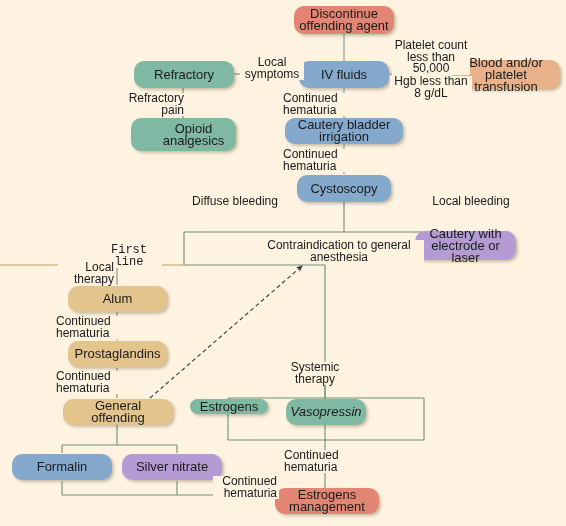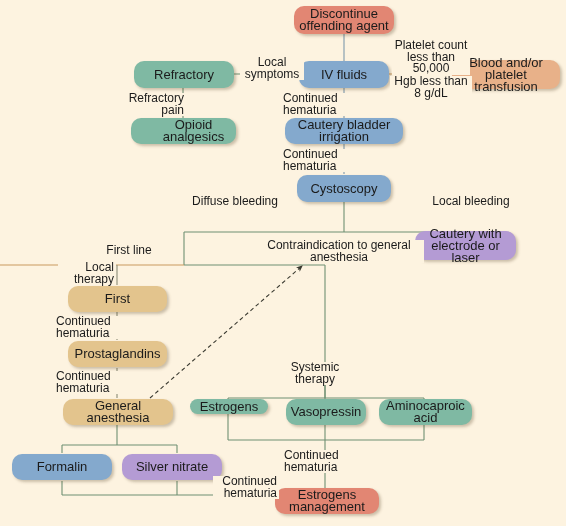--- a/index.html
+++ b/index.html
@@ -159,40 +159,39 @@
   <div class="node n-red" style="left:294px; top:6px; width:100px; height:28px;">Discontinue
 offending agent</div>
 
   <div class="node n-teal" style="left:134px; top:61px; width:100px; height:27px;">Refractory</div>
 
   <div class="node n-blue" style="left:299px; top:61px; width:90px; height:27px;">IV fluids</div>
 
   <div class="node n-orange" style="left:452px; top:60px; width:108px; height:29px;">Blood and/or
 platelet transfusion</div>
 
-  <div class="node n-teal" style="left:131px; top:118px; width:105px; height:26px;padding-left:24px;">Opioid analgesics</div>
+  <div class="node n-teal" style="left:131px; top:118px; width:105px; height:33px;padding-left:24px;">Opioid analgesics</div>
 
   <div class="node n-blue" style="left:285px; top:118px; width:118px; height:26px;">Cautery bladder irrigation</div>
 
   <div class="node n-blue" style="left:297px; top:175px; width:94px; height:27px;">Cystoscopy</div>
 
   <div class="node n-purple" style="left:415px; top:231px; width:101px; height:29px;">Cautery with electrode
 or laser</div>
 
-  <div class="node n-tan" style="left:68px; top:286px; width:99px; height:26px;">First</div>
+  <div class="node n-tan" style="left:68px; top:286px; width:99px; height:26px;">Alum</div>
 
   <div class="node n-tan" style="left:68px; top:341px; width:99px; height:26px;">Prostaglandins</div>
 
-  <div class="node n-tan" style="left:63px; top:399px; width:110px; height:26px;">General anesthesia</div>
+  <div class="node n-tan" style="left:63px; top:399px; width:110px; height:26px;">General offending</div>
 
   <div class="node n-teal" style="left:190px; top:399px; width:78px; height:15px;">Estrogens</div>
 
-  <div class="node n-teal" style="left:286px; top:399px; width:80px; height:26px;">Vasopressin</div>
-
-  <div class="node n-teal" style="left:379px; top:399px; width:93px; height:26px;">Aminocaproic acid</div>
+  <div class="node n-teal" style="left:286px; top:399px; width:80px; height:26px;font-style:italic;">Vasopressin</div>
+
 
   <div class="node n-blue" style="left:12px; top:454px; width:100px; height:26px;">Formalin</div>
 
   <div class="node n-purple" style="left:122px; top:454px; width:100px; height:26px;">Silver nitrate</div>
 
   <div class="node n-red" style="left:275px; top:488px; width:104px; height:26px;">Estrogens management</div>
 
   <div class="lbl bg" style="left:240px; top:57px; width:60px;">Local
 symptoms</div>
 
@@ -211,21 +210,21 @@
 
   <div class="lbl bg" style="left:281px; top:149px; width:60px; text-align:left;">Continued
 hematuria</div>
 
   <div class="lbl bg" style="left:185px; top:196px; width:96px;">Diffuse bleeding</div>
 
   <div class="lbl bg" style="left:425px; top:196px; width:88px;">Local bleeding</div>
 
   <div class="lbl bg" style="left:254px; top:240px; width:166px;">Contraindication to general anesthesia</div>
 
-  <div class="lbl bg" style="left:96px; top:245px; width:62px;">First line</div>
+  <div class="lbl bg" style="left:96px; top:245px; width:62px;font-family:Liberation Mono, monospace;">First line</div>
 
   <div class="lbl bg" style="left:58px; top:262px; width:54px; text-align:right;">Local
 therapy</div>
 
   <div class="lbl bg" style="left:54px; top:316px; width:60px; text-align:left;">Continued
 hematuria</div>
 
   <div class="lbl bg" style="left:54px; top:371px; width:60px; text-align:left;">Continued
 hematuria</div>
 

